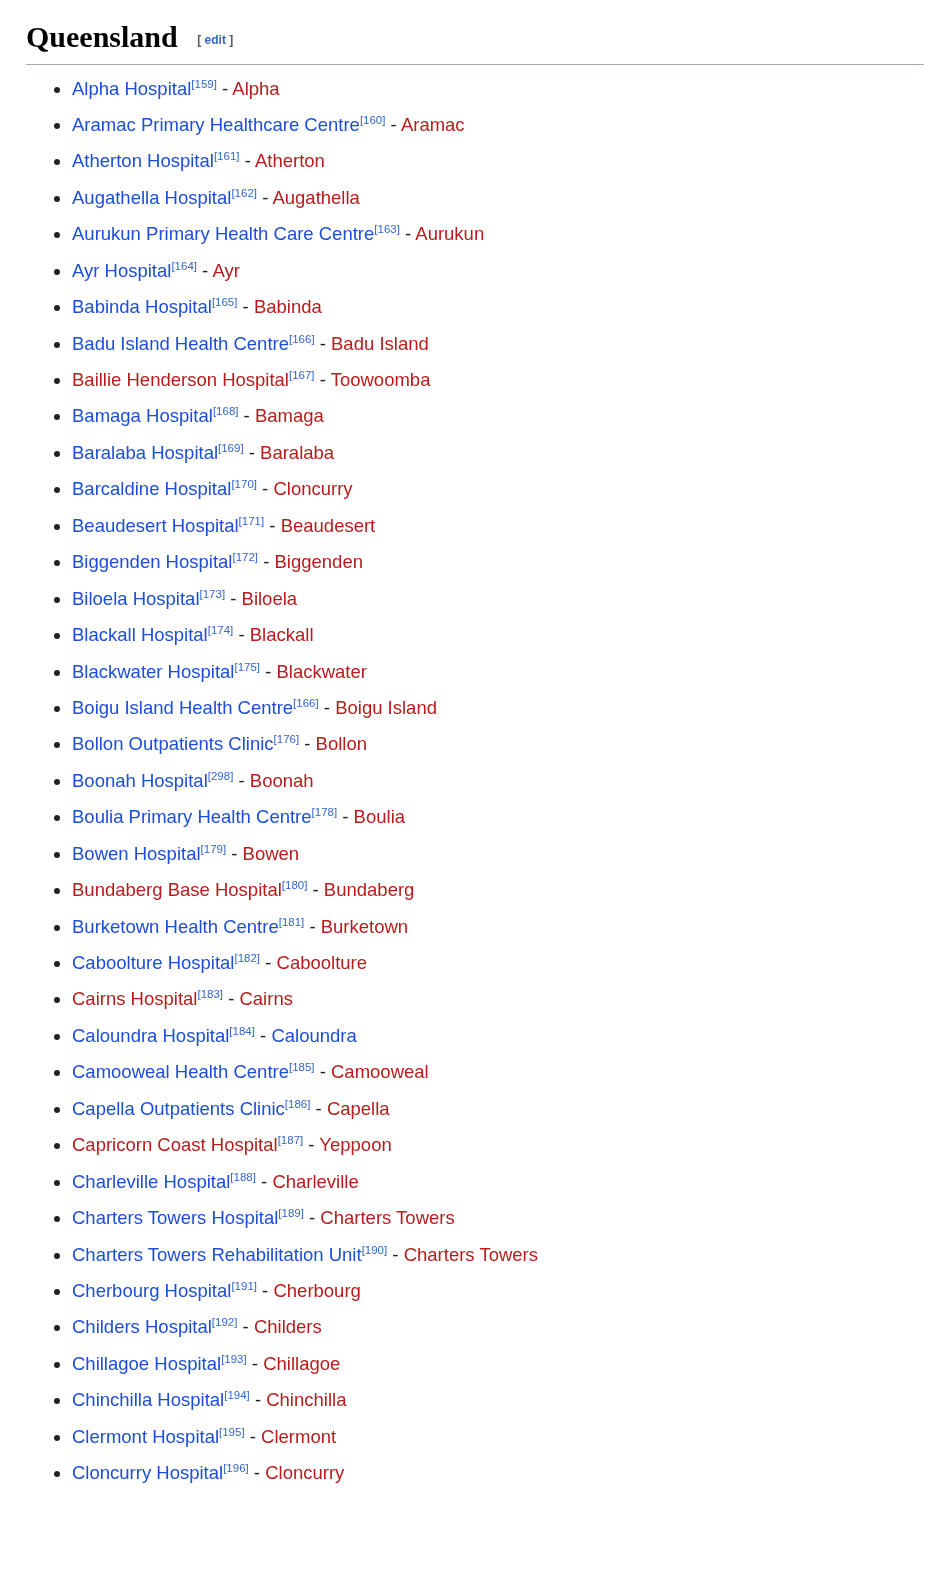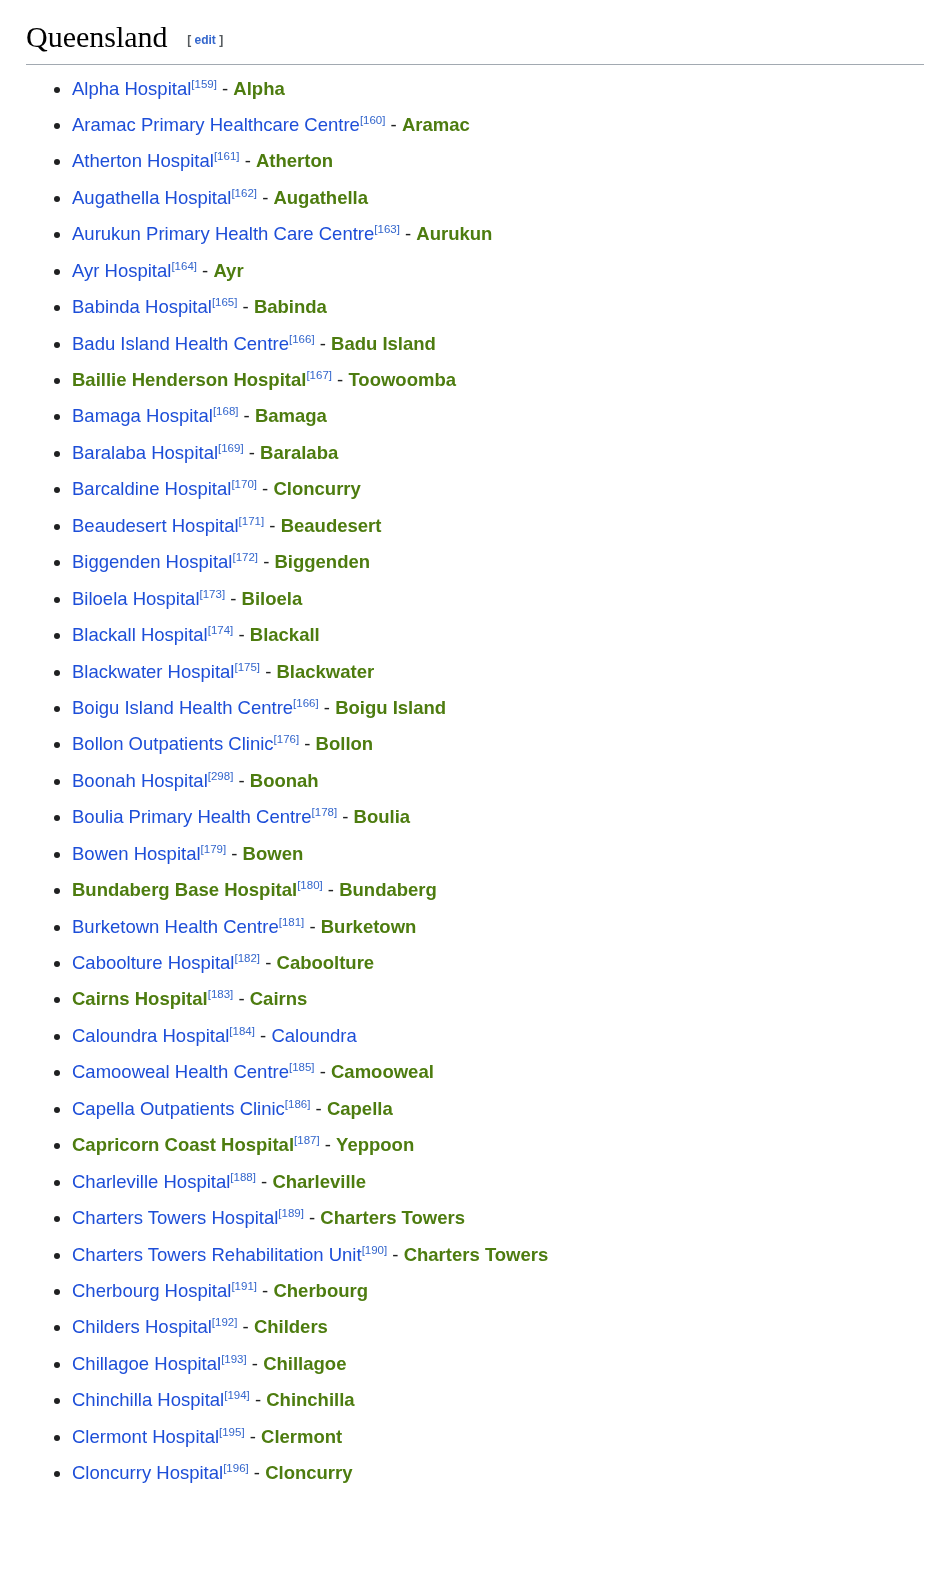--- a/index.html
+++ b/index.html
@@ -22,20 +22,21 @@
     font-weight: normal;
     font-size: 30px;
     line-height: 1.25;
     margin: 0 0 0 0;
     padding: 0 0 8px 0;
     border-bottom: 1px solid #a2a9b1;
     color: #000;
   }
   h2.section-title .heading-text {
     display: inline;
+    font-weight: bold;
   }
   .edit-link {
     font-family: "Liberation Sans", sans-serif;
     font-size: 12px;
     color: #202122;
     margin-left: 12px;
     white-space: nowrap;
     vertical-align: 3px;
     font-weight: bold;
   }
@@ -65,23 +66,22 @@
   }
   ul.hospital-list li {
     font-size: 18.5px;
     line-height: 1.97;
     color: #202122;
   }
   ul.hospital-list li::marker {
     color: #202122;
   }
   a.wikilink {
-    color: #4d7c0f;
+    color: #b91c1c;
     text-decoration: none;
-    font-weight: bold;
   }
   a.ref {
     color: #3366cc;
     text-decoration: none;
     font-size: 11.5px;
     vertical-align: super;
     line-height: 0;
   }
   .plain {
     color: #1d4ed8;

